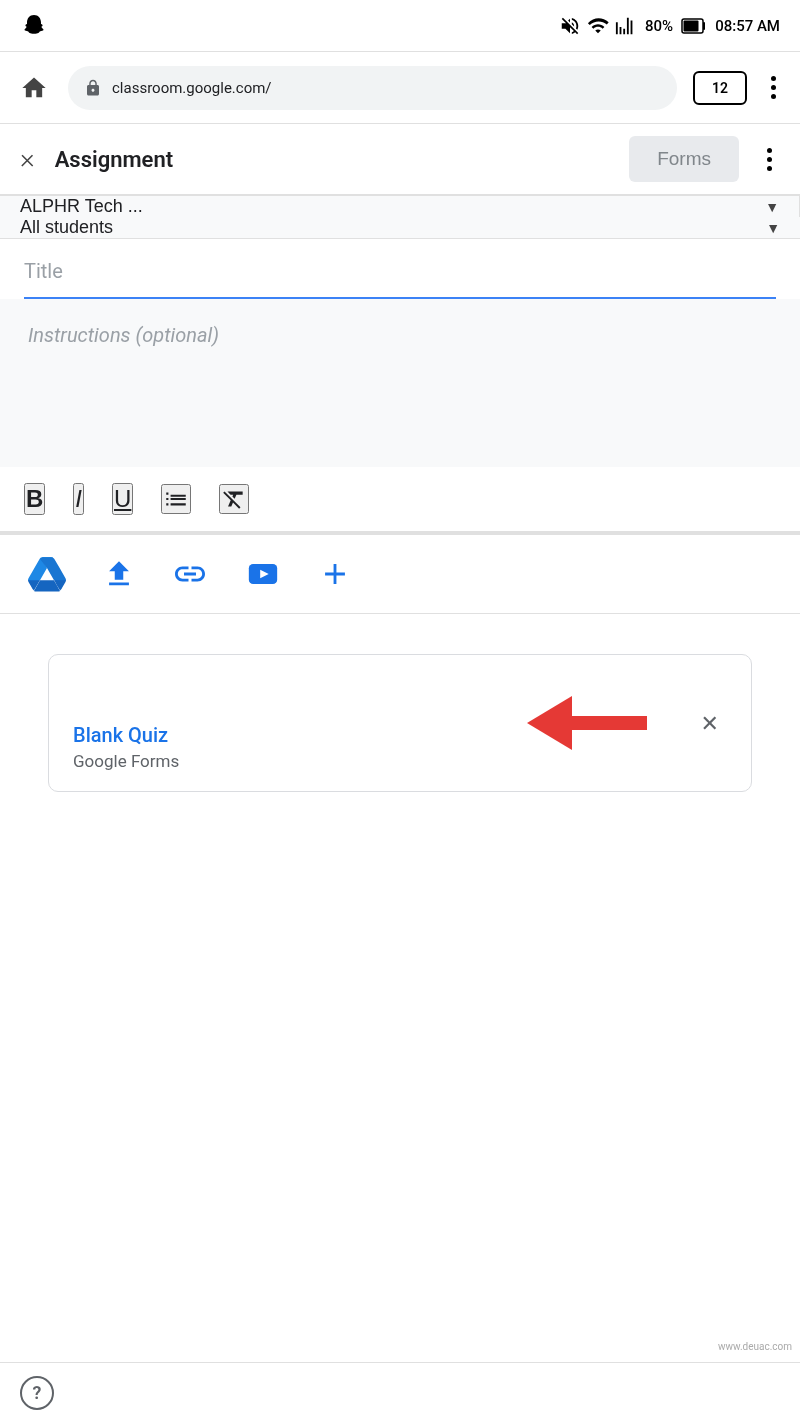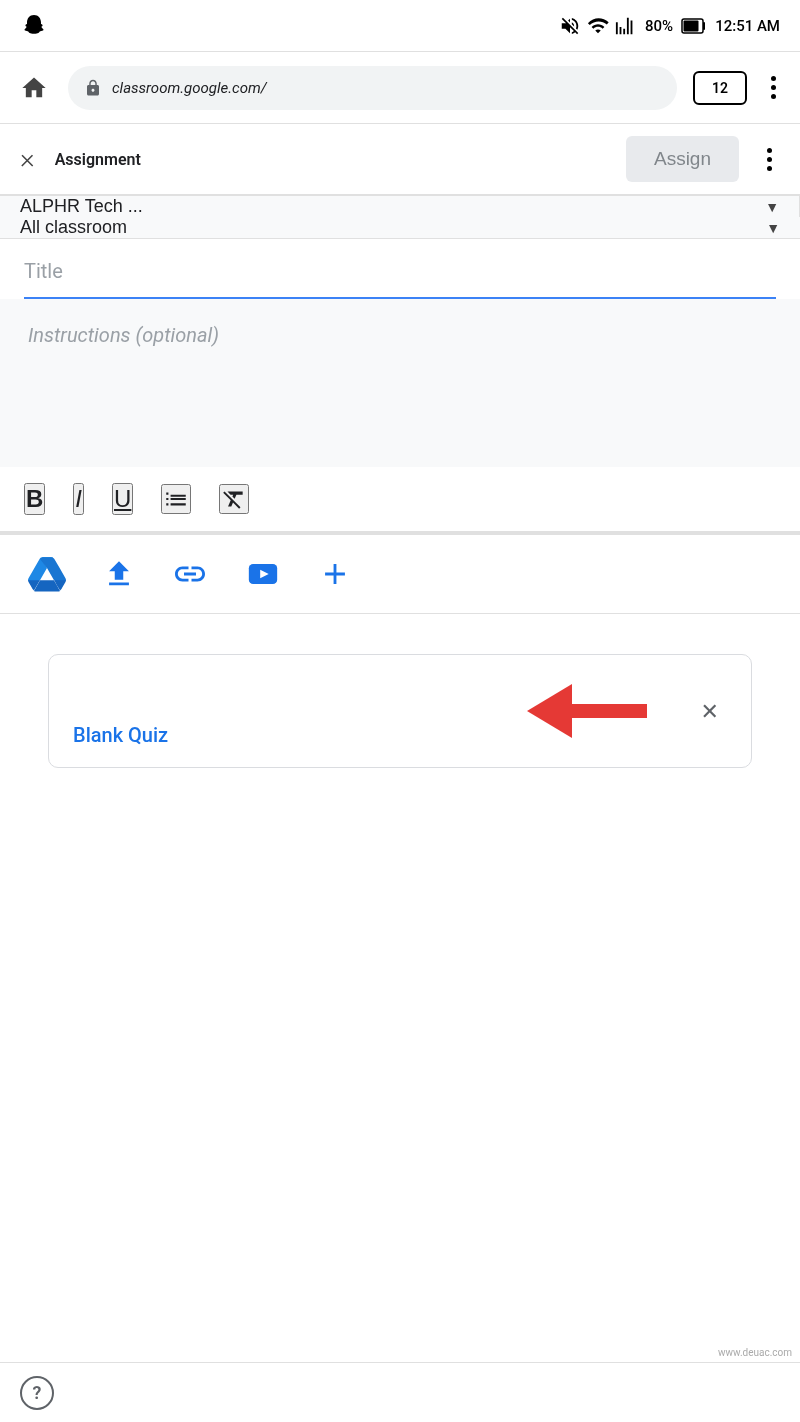--- a/index.html
+++ b/index.html
@@ -66,21 +66,20 @@
 
     .url-bar {
       flex: 1;
       background: #f1f3f4;
       border-radius: 24px;
       height: 44px;
       display: flex;
       align-items: center;
       padding: 0 16px;
       gap: 10px;
-      font-style: italic;
     }
 
     .url-text {
       font-size: 15px;
       color: #202124;
     }
 
     .tab-count-badge {
       width: 54px;
       height: 34px;
@@ -128,21 +127,21 @@
     .close-btn {
       font-size: 28px;
       color: #444;
       cursor: pointer;
       line-height: 1;
       font-weight: 300;
     }
 
     .assignment-title {
       flex: 1;
-      font-size: 16px;
+      font-size: 22px;
       font-weight: 600;
       color: #202124;
     }
 
     .assign-btn {
       background: #e8eaed;
       color: #80868b;
       border: none;
       border-radius: 6px;
       padding: 12px 28px;
@@ -319,21 +318,21 @@
       align-items: center;
       justify-content: center;
       font-size: 18px;
       color: #5f6368;
       cursor: pointer;
       font-weight: 600;
     }
 
     .watermark {
       position: fixed;
-      bottom: 64px;
+      bottom: 70px;
       right: 8px;
       font-size: 10px;
       color: #aaa;
     }
 
     .instructions-wrapper {
       background: #f8f9fa;
       padding: 24px 28px 0 28px;
       font-style: italic;
     }
@@ -367,21 +366,21 @@
         <path d="M1 21h2V8H1v13zM5 21h2V13H5v8zM9 21h2v-6H9v6zM13 21h2V3h-2v18zM17 21h2V6h-2v15z"></path>
       </svg>
     </div>
     <span>80%</span>
 
     <svg width="26" height="16" viewBox="0 0 26 16" fill="none">
       <rect x="1" y="1" width="21" height="14" rx="2" stroke="#000" stroke-width="1.5" fill="none"></rect>
       <rect x="2.5" y="2.5" width="15" height="11" rx="1" fill="#000"></rect>
       <path d="M23 5v6" stroke="#000" stroke-width="2" stroke-linecap="round"></path>
     </svg>
-    <span>12:51 AM</span>
+    <span>08:57 AM</span>
   </div>
 </div>
 
 <div class="browser-bar">
   <div class="home-icon-btn">
     <svg width="28" height="28" viewBox="0 0 24 24" fill="#444">
       <path d="M10 20v-6h4v6h5v-8h3L12 3 2 12h3v8z"></path>
     </svg>
   </div>
 
@@ -397,35 +396,35 @@
   <div class="browser-menu-icon">
     <div class="dot"></div>
     <div class="dot"></div>
     <div class="dot"></div>
   </div>
 </div>
 
 <div class="assignment-header">
   <span class="close-btn">×</span>
   <span class="assignment-title">Assignment</span>
-  <button class="assign-btn">Assign</button>
+  <button class="assign-btn">Forms</button>
   <div class="header-more-icon">
     <div class="dot"></div>
     <div class="dot"></div>
     <div class="dot"></div>
   </div>
 </div>
 
 <div class="dropdowns-row">
   <button class="dropdown-btn">
     <span>ALPHR Tech ...</span>
     <span class="dropdown-arrow">▼</span>
   </button>
   <button class="dropdown-btn">
-    <span>All classroom</span>
+    <span>All students</span>
     <span class="dropdown-arrow">▼</span>
   </button>
 </div>
 
 <div style="padding: 0 24px; background: #fff;">
   <div class="title-input-area" style="border-bottom: 2px solid #3b82f6;">
     <span class="title-placeholder">Title</span>
   </div>
 </div>
 
@@ -489,20 +488,21 @@
     <svg width="34" height="34" viewBox="0 0 24 24" fill="#1a73e8">
       <path d="M19 13h-6v6h-2v-6H5v-2h6V5h2v6h6v2z"></path>
     </svg>
   </div>
 </div>
 
 <div style="padding: 16px 24px 120px 24px; background: #fff;">
   <div class="quiz-card">
     <div class="quiz-card-content">
       <span class="quiz-card-title">Blank Quiz</span>
+      <span class="quiz-card-subtitle">Google Forms</span>
     </div>
 
     <div class="red-arrow-container">
       <svg width="160" height="70" viewBox="0 0 160 70" fill="none">
 
         <rect x="30" y="28" width="100" height="14" fill="#e53935"></rect>
 
         <polygon points="10,35 55,8 55,62" fill="#e53935"></polygon>
       </svg>
     </div>

